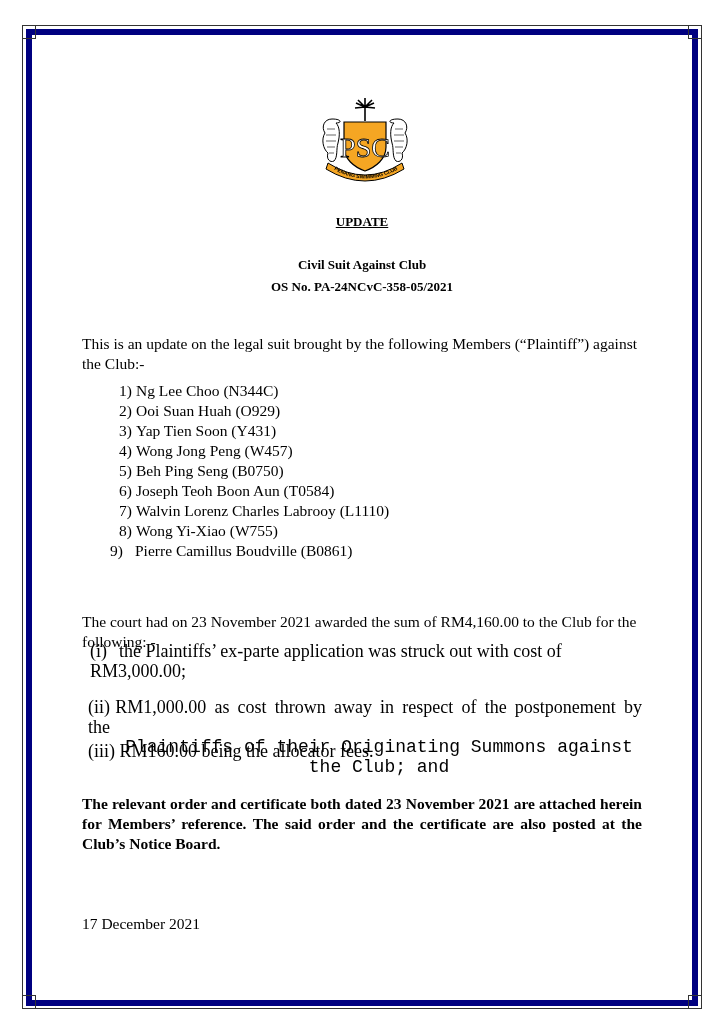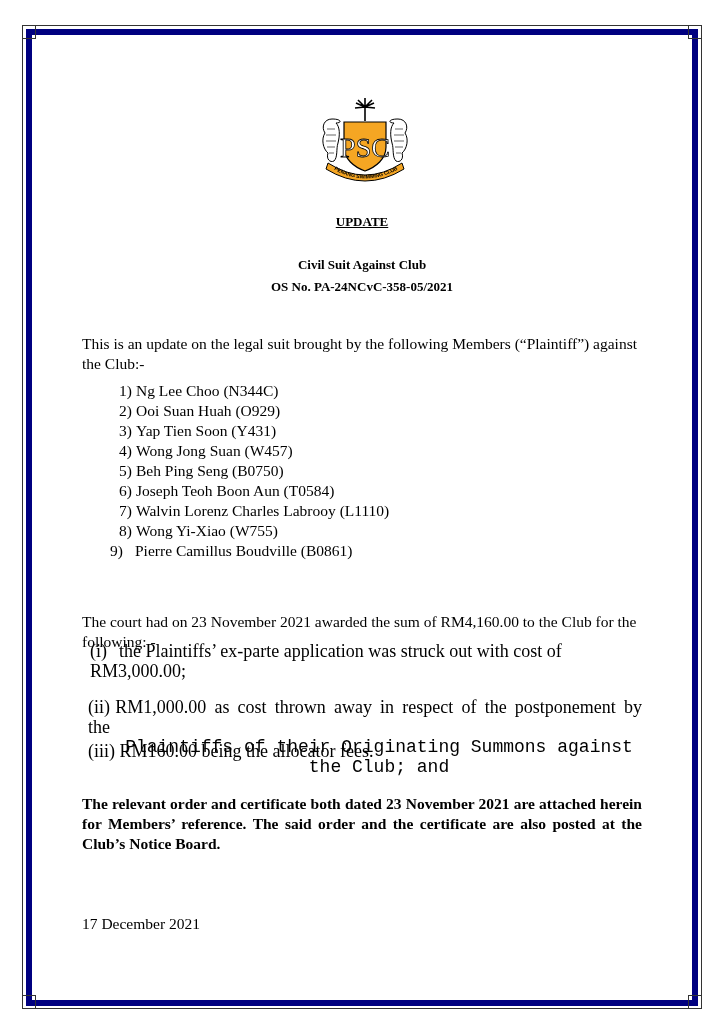--- a/index.html
+++ b/index.html
@@ -83,21 +83,21 @@
 <div class="heading h-update">UPDATE</div>
 <div class="heading h-title">Civil Suit Against Club</div>
 <div class="heading h-os">OS No. PA-24NCvC-358-05/2021</div>
 
 <div class="para p-intro">This is an update on the legal suit brought by the following Members (“Plaintiff”) against the Club:-</div>
 
 <div class="plist">
   <div class="row"><span class="num">1)</span><span>Ng Lee Choo (N344C)</span></div>
   <div class="row"><span class="num">2)</span><span>Ooi Suan Huah (O929)</span></div>
   <div class="row"><span class="num">3)</span><span>Yap Tien Soon (Y431)</span></div>
-  <div class="row"><span class="num">4)</span><span>Wong Jong Suan (W457)</span></div>
+  <div class="row"><span class="num">4)</span><span>Wong Jong Peng (W457)</span></div>
   <div class="row"><span class="num">5)</span><span>Beh Ping Seng (B0750)</span></div>
   <div class="row"><span class="num">6)</span><span>Joseph Teoh Boon Aun (T0584)</span></div>
   <div class="row"><span class="num">7)</span><span>Walvin Lorenz Charles Labrooy (L1110)</span></div>
   <div class="row"><span class="num">8)</span><span>Wong Yi-Xiao (W755)</span></div>
   <div class="row last"><span class="num">9)</span><span>Pierre Camillus Boudville (B0861)</span></div>
 </div>
 
 <div class="para p-court">The court had on 23 November 2021 awarded the sum of RM4,160.00 to the Club for the following: -</div>
 
 <div class="item item-i">

